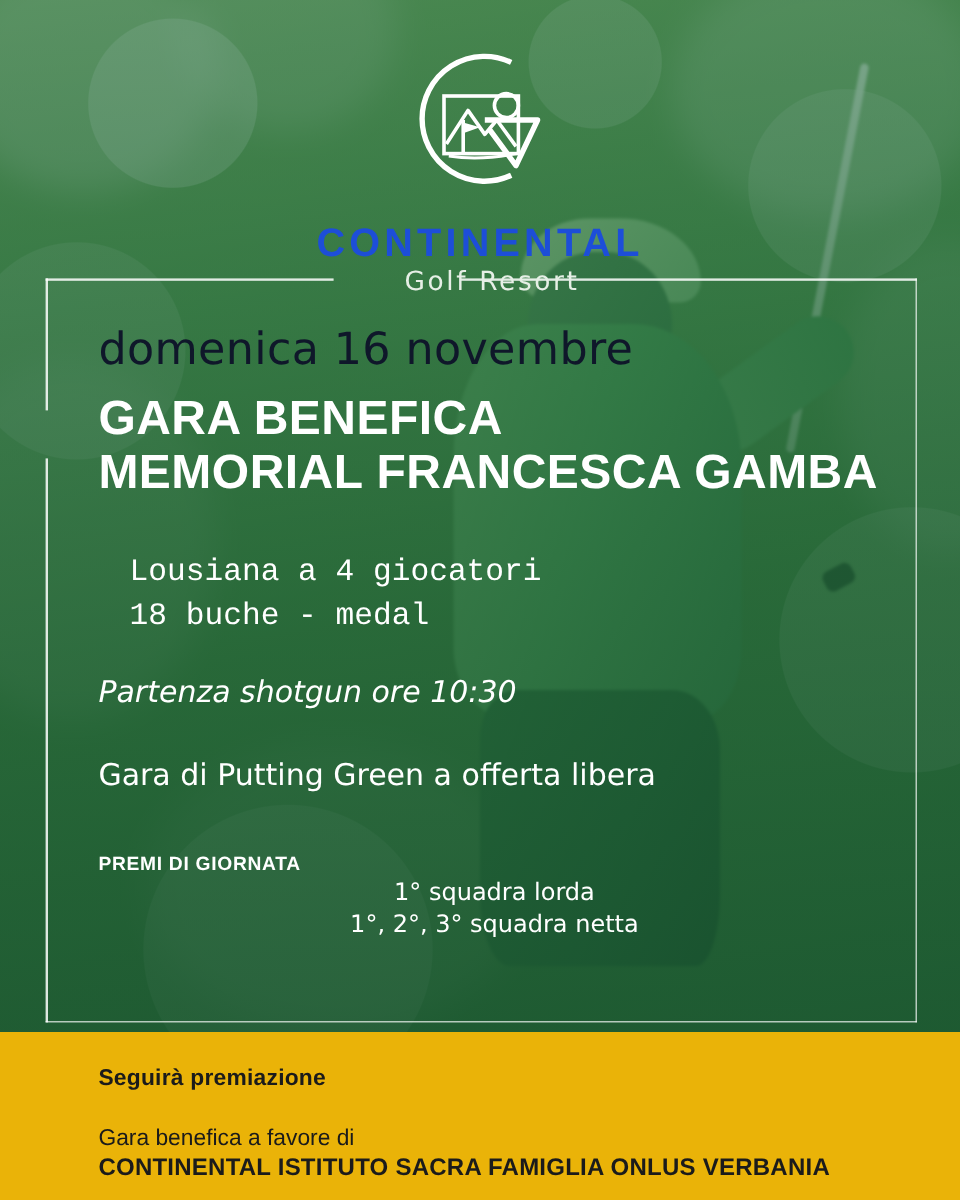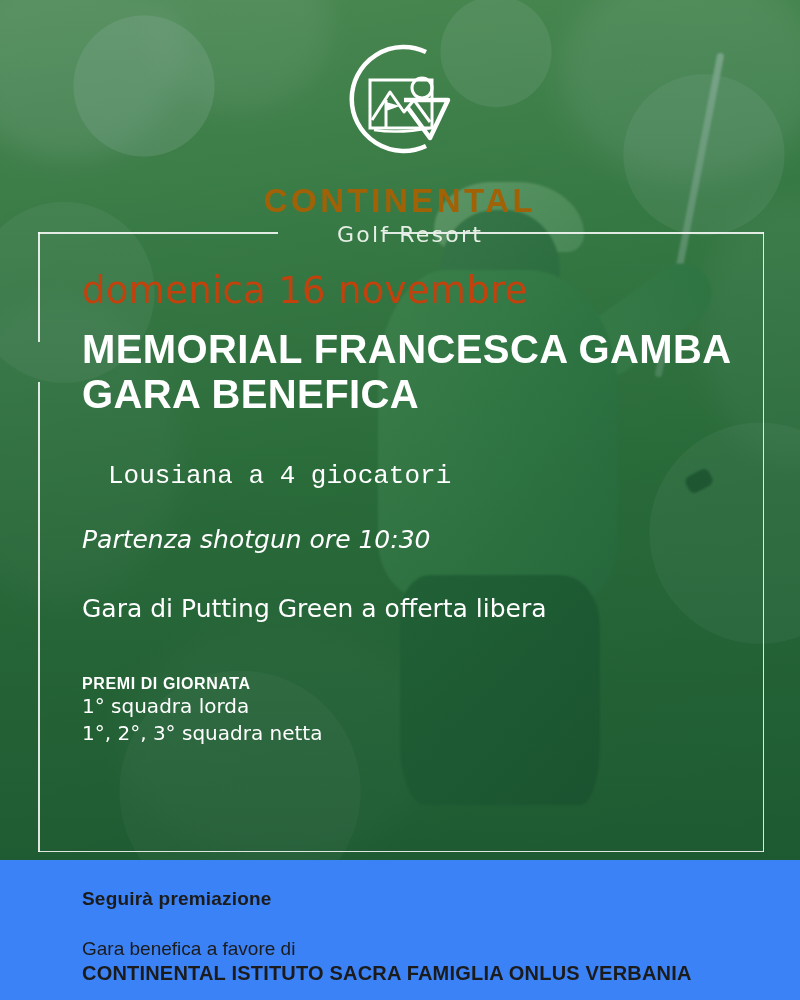--- a/index.html
+++ b/index.html
@@ -125,21 +125,21 @@
     width: 800px;
     text-align: center;
     z-index: 5;
   }
   .logo-mark { display: inline-block; line-height: 0; }
   .brand-name {
     margin-top: 14px;
     font-size: 33px;
     font-weight: bold;
     letter-spacing: 3.5px;
-    color: #a16207;
+    color: #1d4ed8;
   }
   .brand-sub {
     margin-top: 2px;
     font-size: 22px;
     letter-spacing: 2.2px;
     color: #e6efe6;
     font-family: "DejaVu Sans", sans-serif;
     margin-left: 20px;
   }
 
@@ -167,21 +167,21 @@
     top: 272px;
     width: 660px;
     z-index: 6;
     color: #ffffff;
   }
   .date {
     font-family: "DejaVu Sans", sans-serif;
     font-size: 37px;
     letter-spacing: 0.3px;
     line-height: 1.05;
-    color: #c2410c;
+    color: #0f172a;
   }
   .title {
     margin-top: 16px;
     font-size: 40px;
     font-weight: bold;
     line-height: 1.12;
     letter-spacing: 0.4px;
   }
   .format {
     margin-top: 42px;
@@ -204,30 +204,31 @@
   .prizes-heading {
     margin-top: 52px;
     font-size: 16px;
     font-weight: bold;
     letter-spacing: 0.6px;
   }
   .prize-line {
     font-family: "DejaVu Sans", sans-serif;
     font-size: 20px;
     line-height: 1.35;
+    text-align: center;
   }
 
   
   .footer {
     position: absolute;
     left: 0;
     top: 860px;
     width: 800px;
     height: 140px;
-    background: #3b82f6;
+    background: #eab308;
     z-index: 7;
   }
   .footer-inner {
     position: absolute;
     left: 82px;
     top: 28px;
     width: 650px;
     color: #1b1b1b;
   }
   .footer-line1 {
@@ -302,25 +303,26 @@
     <div class="edge top-right"></div>
     <div class="edge left-upper"></div>
     <div class="edge left-lower"></div>
     <div class="edge right-side"></div>
     <div class="edge bottom"></div>
   </div>
 
   <div class="content">
     <div class="date">domenica 16 novembre</div>
     <div class="title">
+      <div>GARA BENEFICA</div>
       <div>MEMORIAL FRANCESCA GAMBA</div>
-      <div>GARA BENEFICA</div>
     </div>
     <div class="format">
       <div>Lousiana a 4 giocatori</div>
+      <div>18 buche - medal</div>
     </div>
     <div class="shotgun">Partenza shotgun ore 10:30</div>
     <div class="putting">Gara di Putting Green a offerta libera</div>
 
     <div class="prizes-heading">PREMI DI GIORNATA</div>
     <div class="prize-line">1° squadra lorda</div>
     <div class="prize-line">1°, 2°, 3° squadra netta</div>
   </div>
 
   <div class="footer">

